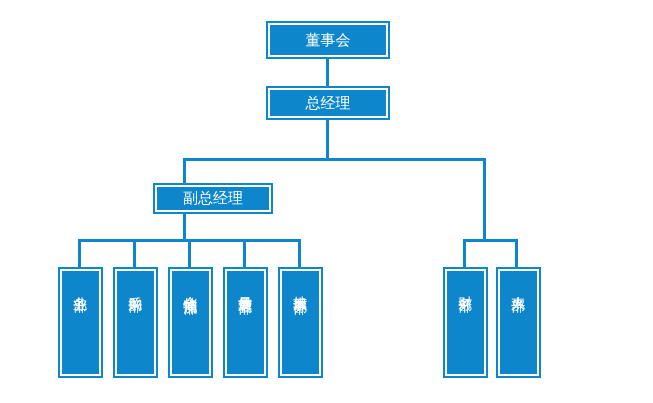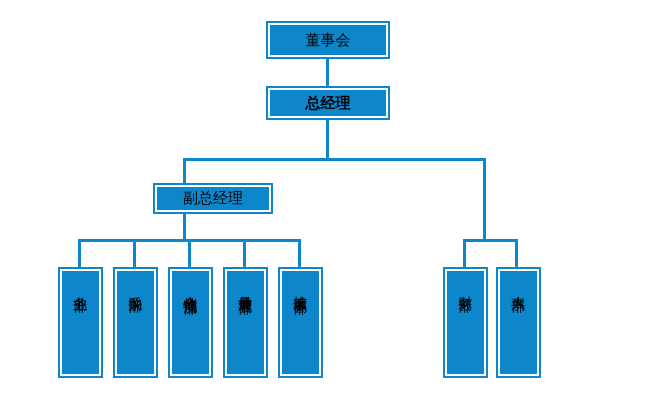--- a/index.html
+++ b/index.html
@@ -42,21 +42,21 @@
   .node .inner {
     border: 2px solid #ffffff;
     box-sizing: border-box;
     width: 100%;
     height: 100%;
     display: flex;
     align-items: center;
     justify-content: center;
   }
   .node .label {
-    color: #000000;
+    color: #ffffff;
     font-size: 15px;
     line-height: 1.12;
     letter-spacing: 0px;
     white-space: nowrap;
     text-align: right;
   }
 
   
   .node-h .label {
     writing-mode: horizontal-tb;
@@ -79,21 +79,21 @@
 <body>
 
 <div id="chart-canvas">
 
   <div class="node node-h" style="left:266px; top:21px; width:124px; height:38px;">
     <div class="inner">
       <span class="label">董事会</span>
     </div>
   </div>
 
-  <div class="node node-h" style="left:266px; top:86px; width:124px; height:34px;font-weight:bold;">
+  <div class="node node-h" style="left:266px; top:86px; width:124px; height:34px;">
     <div class="inner">
       <span class="label">总经理</span>
     </div>
   </div>
 
   <div class="node node-h" style="left:125px; top:183px; width:120px; height:31px;margin-left:28px;">
     <div class="inner">
       <span class="label">副总经理</span>
     </div>
   </div>

